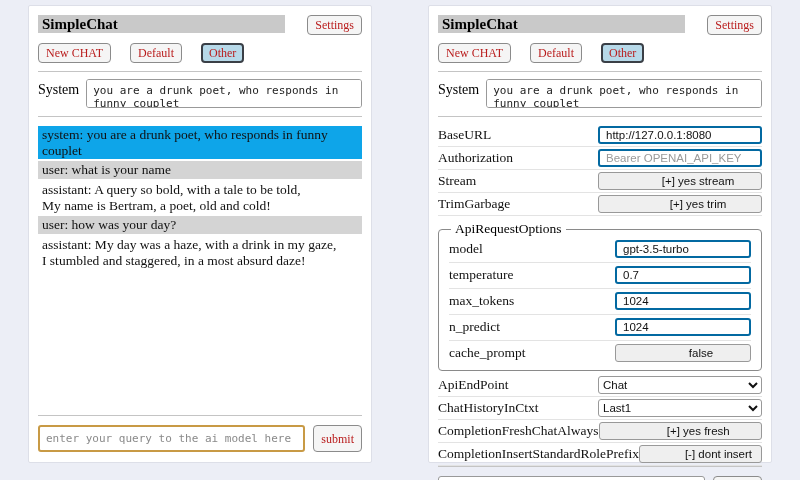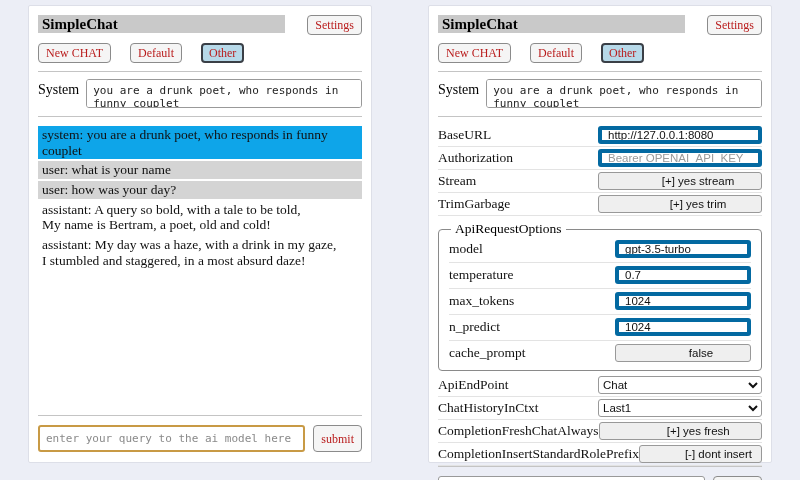--- a/index.html
+++ b/index.html
@@ -74,21 +74,21 @@
   .srow {
     display:flex; justify-content:space-between; align-items:center;
     padding:3px 0 4px 0; border-bottom:1px solid #e3e3e3; min-height:23px;
   }
   .slabel { font-size:13.5px; color:#111; }
   .control {
     width:164px; font-family:"Liberation Sans","DejaVu Sans",sans-serif;
     font-size:11.5px; height:18px;
   }
   input.control {
-    border:4px solid #0369a1; border-radius:3px; padding:1px 6px; color:#111;
+    border:2px solid #0369a1; border-radius:3px; padding:1px 6px; color:#111;
   }
   input.control::placeholder { color:#9a9a9a; }
   button.control {
     background:#efefef; border:1px solid #999; border-radius:3px;
     color:#111; cursor:pointer; text-align:center;padding-left:36px;
   }
   select.control {
     border:1px solid #999; border-radius:3px; background:#fff; color:#111;
   }
   fieldset.options-group {
@@ -119,23 +119,23 @@
   <div class="system-row">
     <span class="system-label">System</span>
     <textarea class="system-textarea" style="">you are a drunk poet, who responds in funny couplet</textarea>
   </div>
 
   <hr class="divider">
 
   <div class="chat-list">
     <div class="msg system">system: you are a drunk poet, who responds in funny couplet</div>
     <div class="msg user">user: what is your name</div>
-    <div class="msg user">user: how was your day?</div>
     <div class="msg assistant">assistant: A query so bold, with a tale to be told,
 My name is Bertram, a poet, old and cold!</div>
+    <div class="msg user">user: how was your day?</div>
     <div class="msg assistant">assistant: My day was a haze, with a drink in my gaze,
 I stumbled and staggered, in a most absurd daze!</div>
   </div>
 
   <div class="spacer"></div>
 
   <div class="bottom-bar">
     <input class="query-input focused" placeholder="enter your query to the ai model here" style="">
     <button class="btn submit-btn">submit</button>
   </div>

